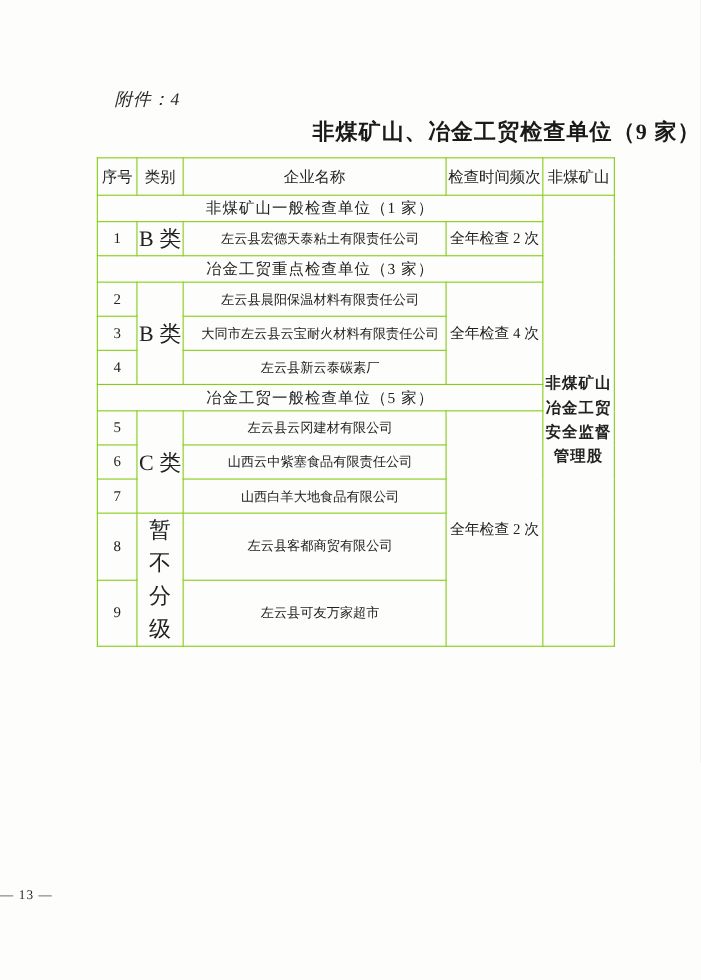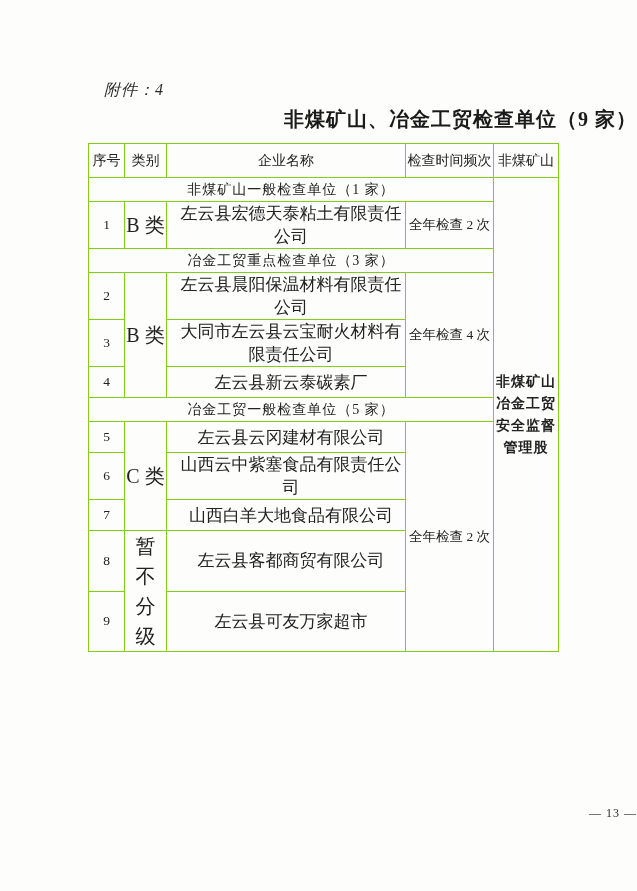--- a/index.html
+++ b/index.html
@@ -59,32 +59,32 @@
   col.c-cat  { width: 42px; }
   col.c-name { width: 239px; }
   col.c-freq { width: 88px; }
   col.c-org  { width: 65px; }
 
   tr.head th { height: 34px; font-size: 14px; }
   tr.section td.section-cell { height: 24px; font-size: 14px; letter-spacing: 1px; }
   td.no-cell   { height: 31px; font-size: 13.5px; }
   td.cat-cell  { font-size: 20px; }
   td.cat-wrap  { word-break: break-all; line-height: 30px; padding: 0 2px; }
-  td.name-cell { text-align: left; padding-left: 10px; font-size: 17px; }
+  td.name-cell { text-align: left; padding-left: 10px; font-size: 12px; }
   td.freq-cell { font-size: 13.5px; }
 
   td.agency-cell { font-size: 14px; letter-spacing: 1px; }
   .agency-line { margin: 7px 0; line-height: 15px; font-weight: bold; }
 
   .page-number {
     position: absolute;
     left: 0;
     top: 806px;
     width: 100%;
-    text-align: right;
+    text-align: left;
     font-size: 12px;
     color: #2a2a2a;
     letter-spacing: 1px;
   }
 </style>
 </head>
 <body>
 
 <div class="page">
 

